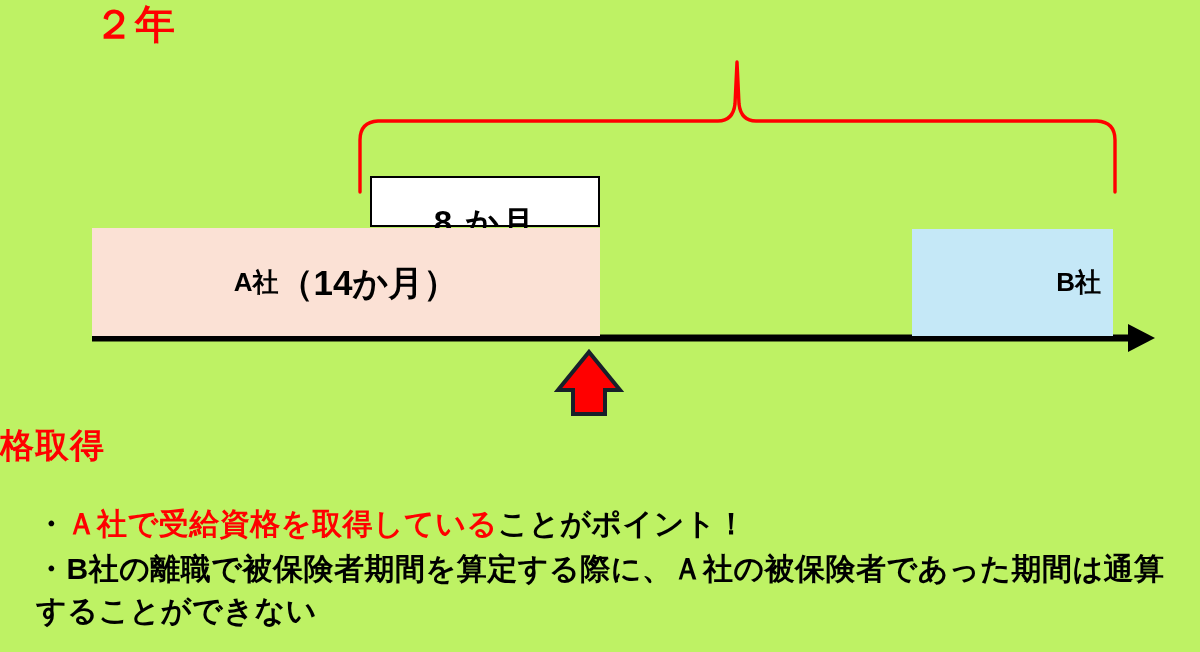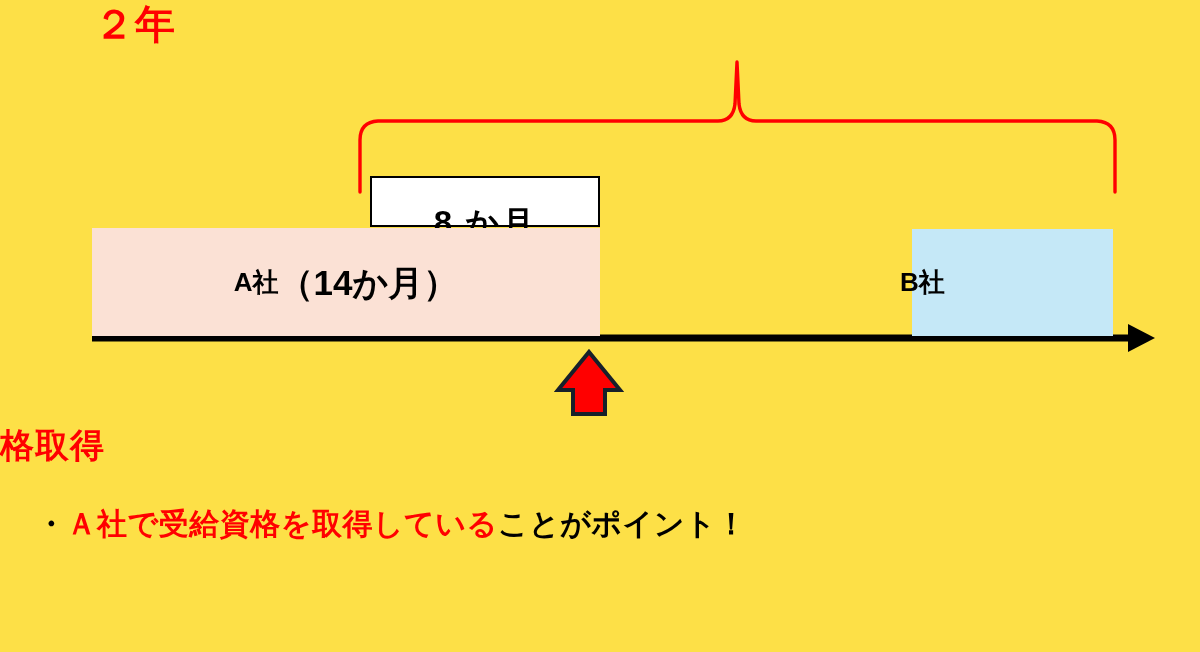--- a/index.html
+++ b/index.html
@@ -8,21 +8,21 @@
     background: #ffffff;
   }
   body {
     font-family: "Liberation Sans", "DejaVu Sans", sans-serif;
     -webkit-font-smoothing: antialiased;
   }
   #canvas {
     position: relative;
     width: 1200px;
     height: 652px;
-    background: #fde047;
+    background: #bef264;
     overflow: hidden;
   }
 
   
   #diagram-svg {
     position: absolute;
     left: 0;
     top: 0;
     width: 1200px;
     height: 652px;
@@ -82,21 +82,21 @@
   }
   #bar-b {
     position: absolute;
     left: 912px;
     top: 229px;
     width: 201px;
     height: 107px;
     background: #C5E8F7;
     display: flex;
     flex-direction: column;
-    align-items: flex-start;
+    align-items: flex-end;
     justify-content: center;
   }
   .bar-line1 {
     color: #000000;
     font-size: 26px;
     font-weight: bold;
     letter-spacing: 0px;
   }
   .bar-line2 {
     color: #000000;
@@ -183,15 +183,16 @@
   <div id="bar-b">
     <span class="bar-line1">B社</span>
   </div>
 
   <div class="lbl" id="acquisition-label">受給資格取得</div>
 
   <div id="notes">
 
     <div class="note-line"><span class="note-black">・</span><span class="note-red">Ａ社で受給資格を取得している</span><span class="note-black">ことがポイント！</span></div>
 
+    <div class="note-line"><span class="note-black">・</span><span class="note-black">B社の離職で被保険者期間を算定する際に、Ａ社の被保険者であった期間は通算することができない</span></div>
   </div>
 
 </div>
 
 </body></html>

